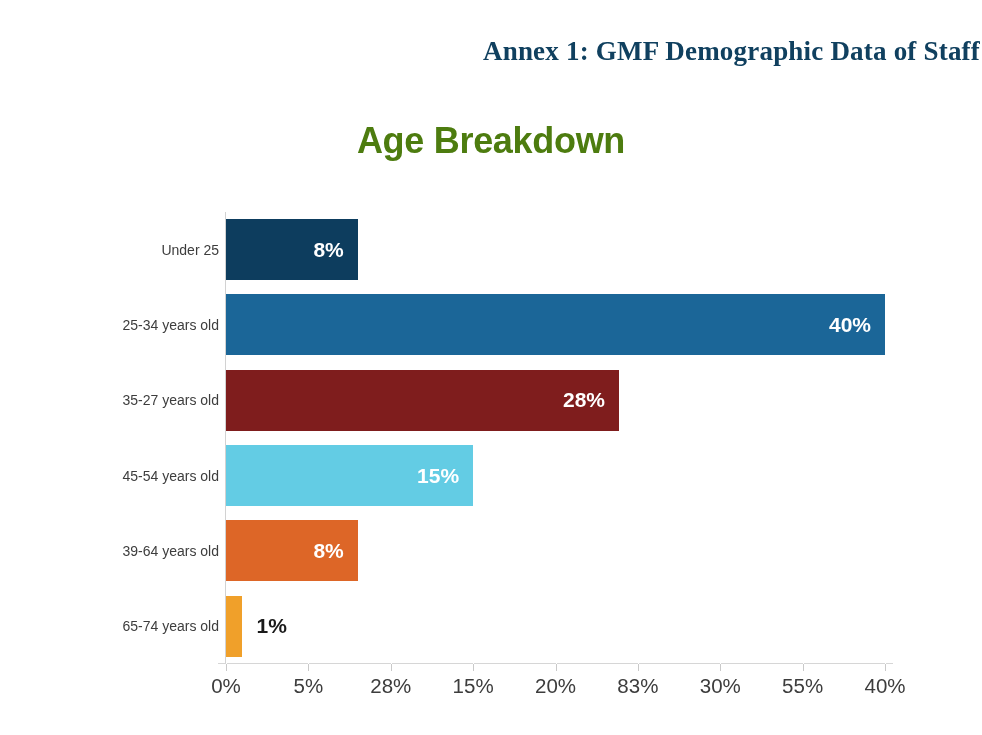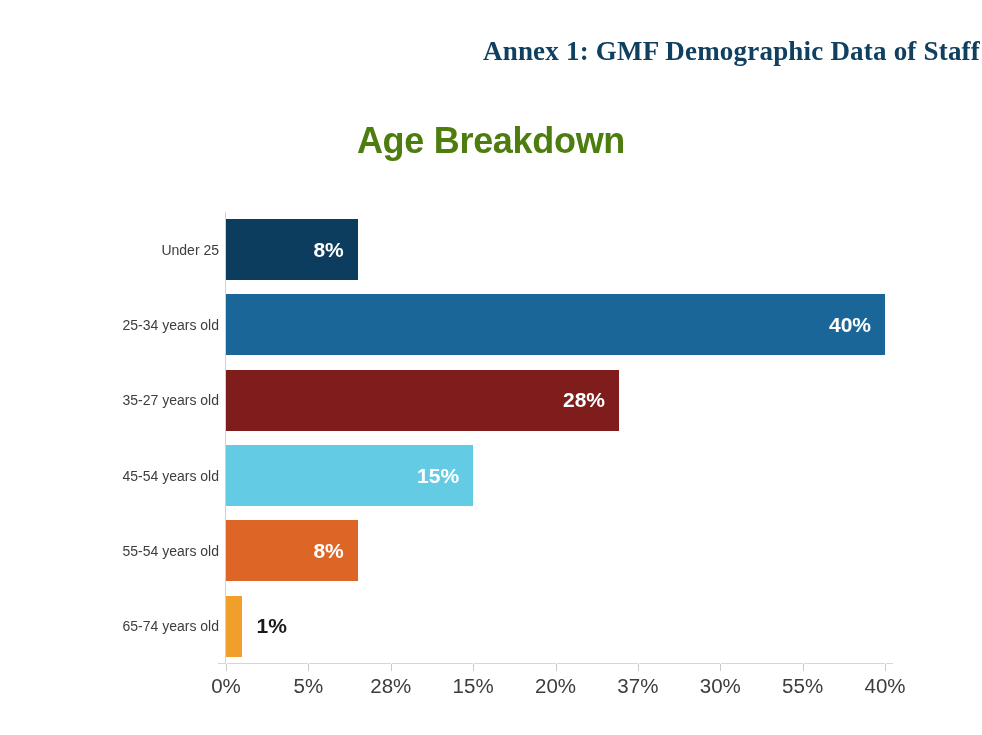--- a/index.html
+++ b/index.html
@@ -240,29 +240,29 @@
             </div>
           </div>
         </div>
     </div>
 
     <div id="cat-labels">
         <div class="cat-label" style="top: 49.6667px;">Under 25</div>
         <div class="cat-label" style="top: 125px;">25-34 years old</div>
         <div class="cat-label" style="top: 200.333px;">35-27 years old</div>
         <div class="cat-label" style="top: 275.667px; margin-left: 36px;">45-54 years old</div>
-        <div class="cat-label" style="top: 351px;">55-54 years old</div>
+        <div class="cat-label" style="top: 351px;">39-64 years old</div>
         <div class="cat-label" style="top: 426.333px;">65-74 years old</div>
       </div>
     <div id="xtick-labels">
         <div class="xtick-label" style="left: 226px;">0%</div>
         <div class="xtick-label" style="left: 308.375px;">5%</div>
         <div class="xtick-label" style="left: 390.75px;">28%</div>
         <div class="xtick-label" style="left: 473.125px;">15%</div>
         <div class="xtick-label" style="left: 555.5px;">20%</div>
-        <div class="xtick-label" style="left: 637.875px;">37%</div>
+        <div class="xtick-label" style="left: 637.875px;">83%</div>
         <div class="xtick-label" style="left: 720.25px;">30%</div>
         <div class="xtick-label" style="left: 802.625px;">55%</div>
         <div class="xtick-label" style="left: 885px;">40%</div>
       </div>
 
   </div>
 </div>
 
 </body></html>

